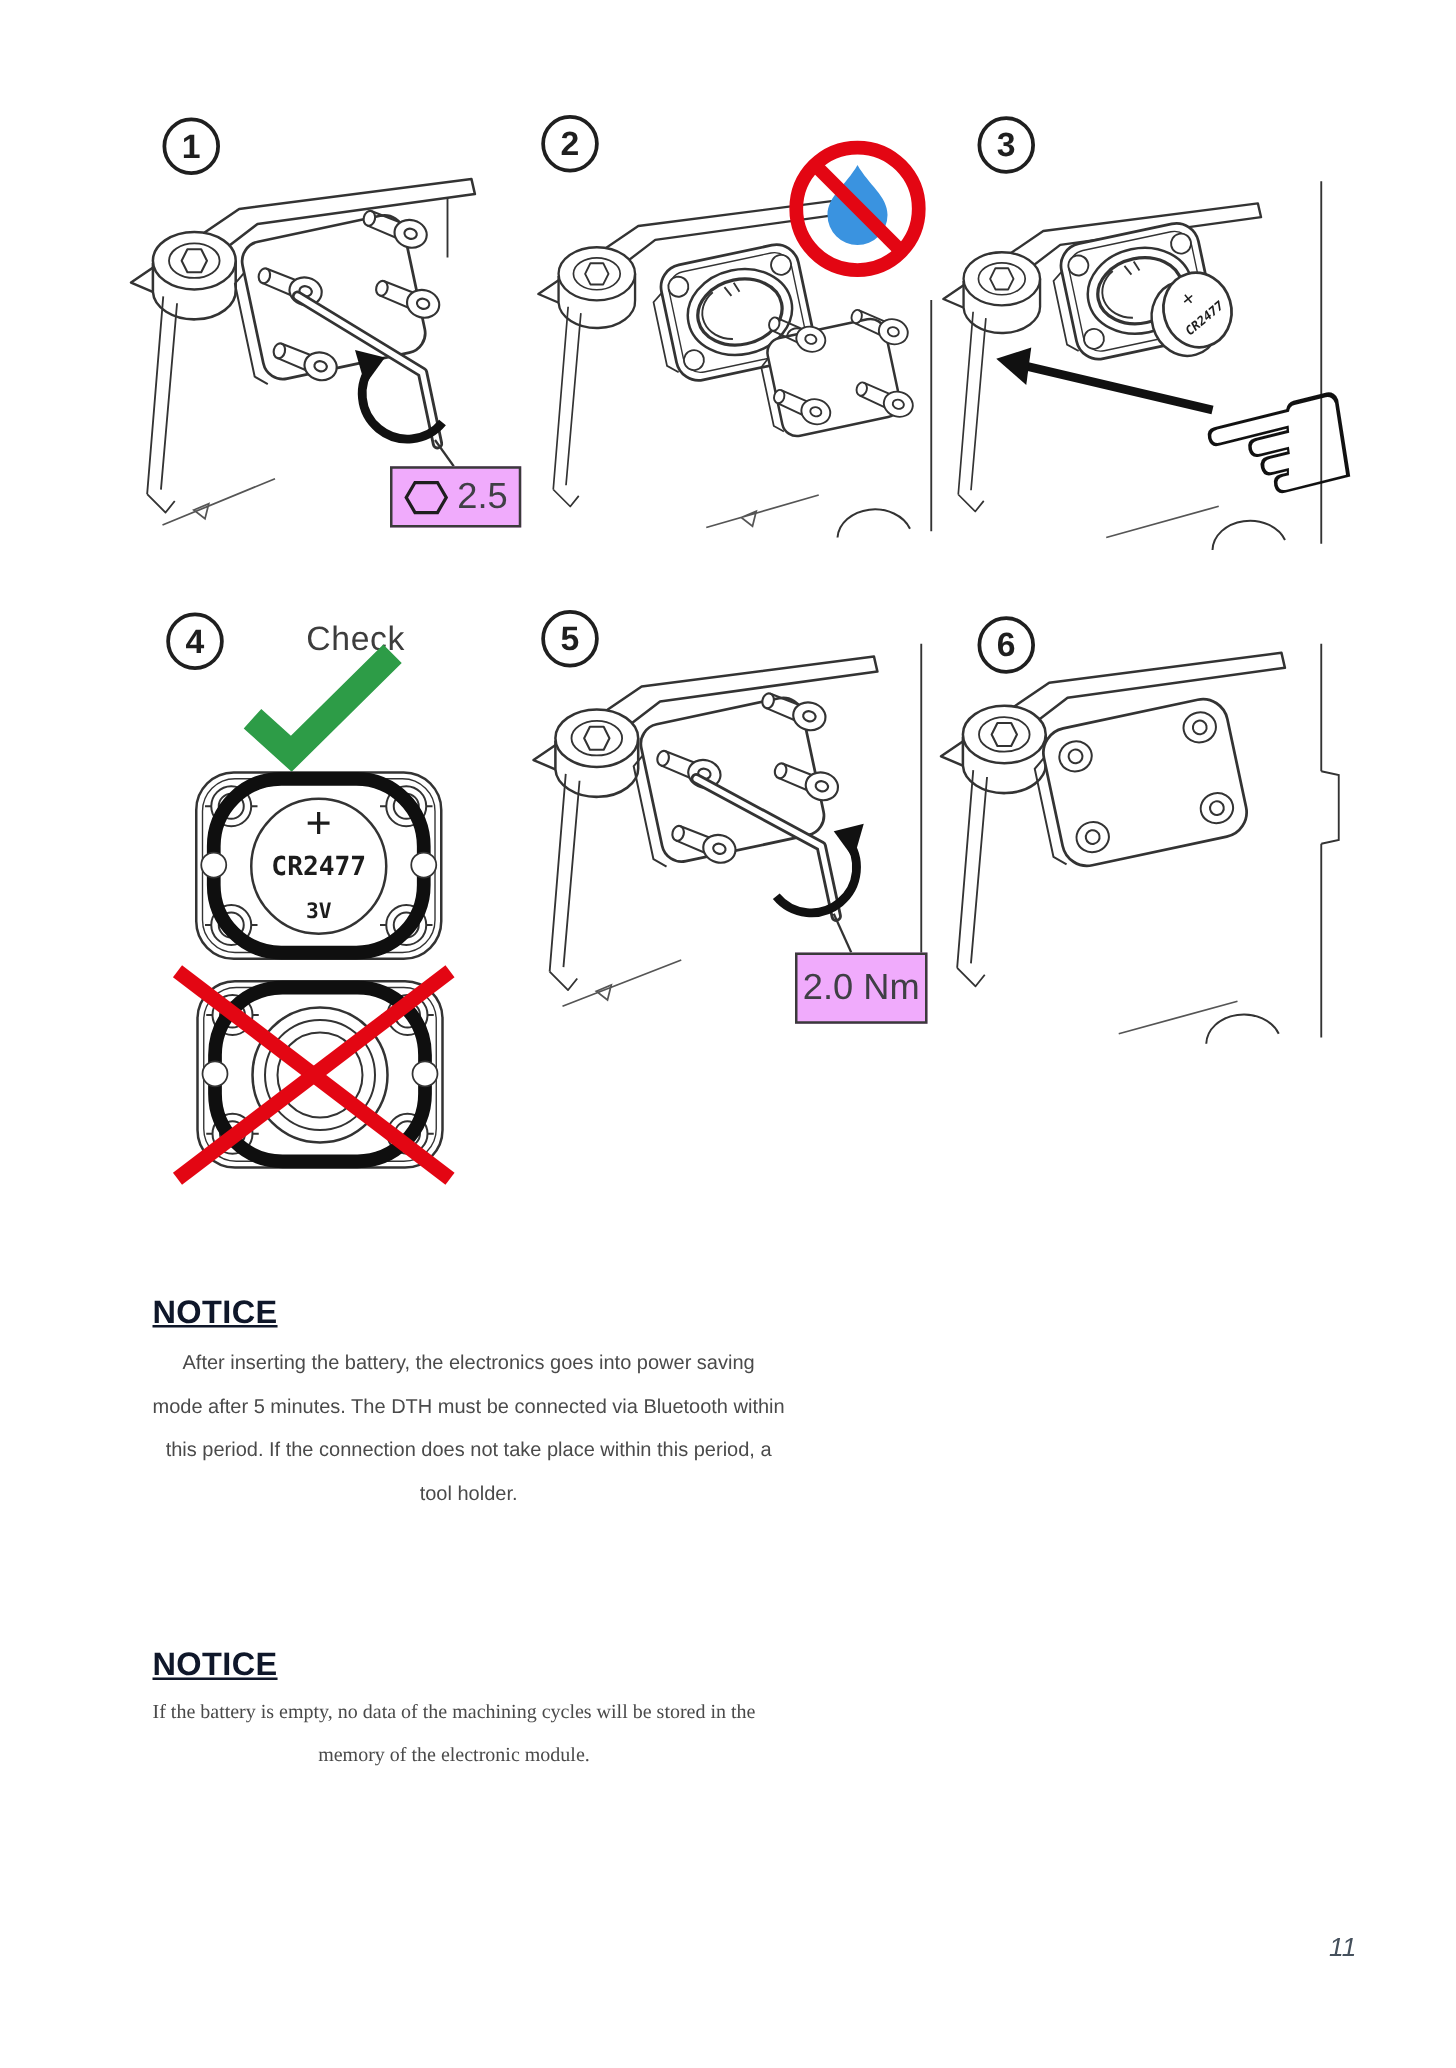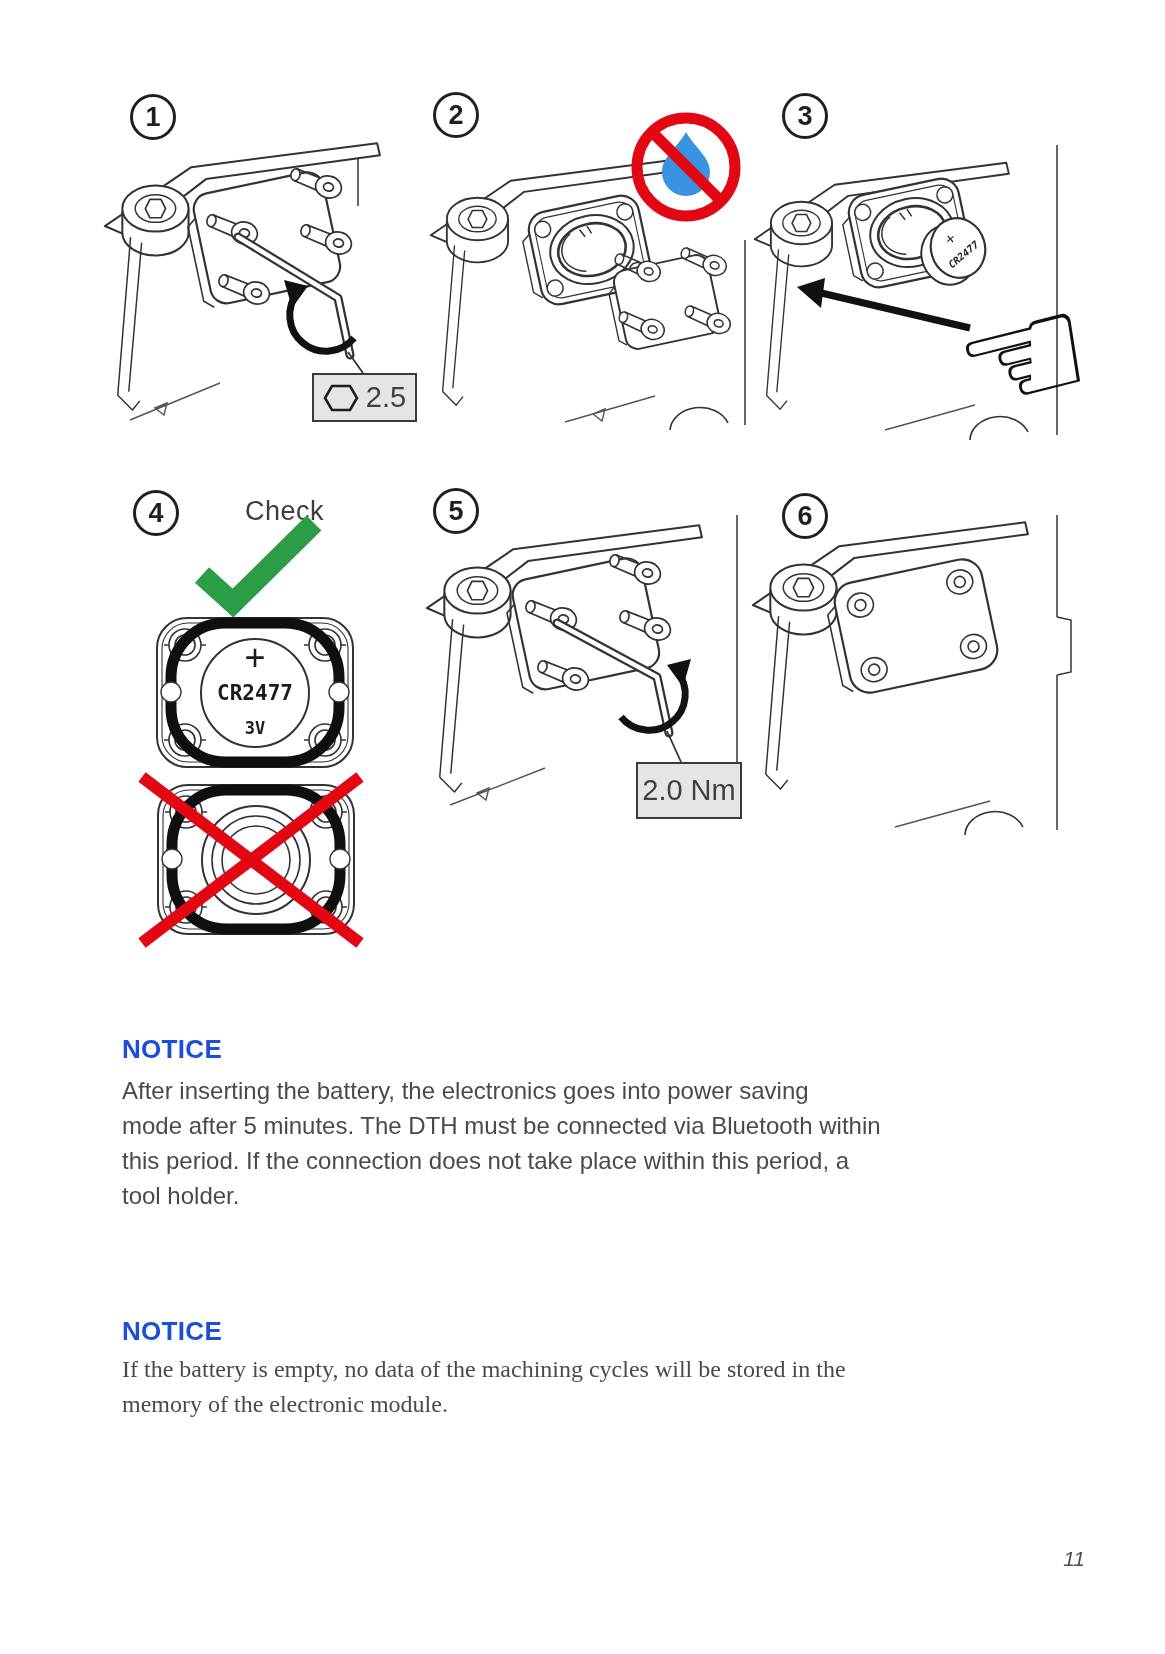--- a/index.html
+++ b/index.html
@@ -13,30 +13,30 @@
   .step-circle{
     position:absolute;width:46px;height:46px;border:3.5px solid #1f1f1f;border-radius:50%;
     display:flex;align-items:center;justify-content:center;
     font-size:27px;font-weight:bold;color:#1f1f1f;background:#fff;box-sizing:border-box;
   }
   .check-label{
     position:absolute;font-size:27px;color:#3d3d3d;letter-spacing:0.5px;margin-left:48px;
   }
   
   .callout{
-    position:absolute;background:#e5e5e5;border:2.5px solid #3a3a3a;box-sizing:border-box;
+    position:absolute;background:#f0abfc;border:2.5px solid #3a3a3a;box-sizing:border-box;
     display:flex;align-items:center;justify-content:center;gap:7px;
     font-size:29px;color:#3f3f45;z-index:5;
   }
   
   .notice-title{
-    position:absolute;left:122px;font-size:26px;font-weight:bold;color:#1d4ed8;letter-spacing:0.3px;
+    position:absolute;left:122px;font-size:26px;font-weight:bold;color:#0f172a;letter-spacing:0.3px;text-decoration:underline;
   }
   .notice-body{
-    position:absolute;left:122px;font-size:24px;color:#4a4a4a;line-height:35px;white-space:nowrap;
+    position:absolute;left:122px;font-size:16px;color:#4a4a4a;line-height:35px;white-space:nowrap;text-align:center;
   }
   .page-number{
     position:absolute;left:1030px;top:1547px;width:55px;text-align:right;
     font-size:21px;color:#45505c;font-style:italic;
   }
   .hand-glyph{
     font-family:"DejaVu Sans", sans-serif;
   }
   .batt-mark{
     font-family:"DejaVu Sans Mono", monospace;font-weight:bold;fill:#1c1c1c;

